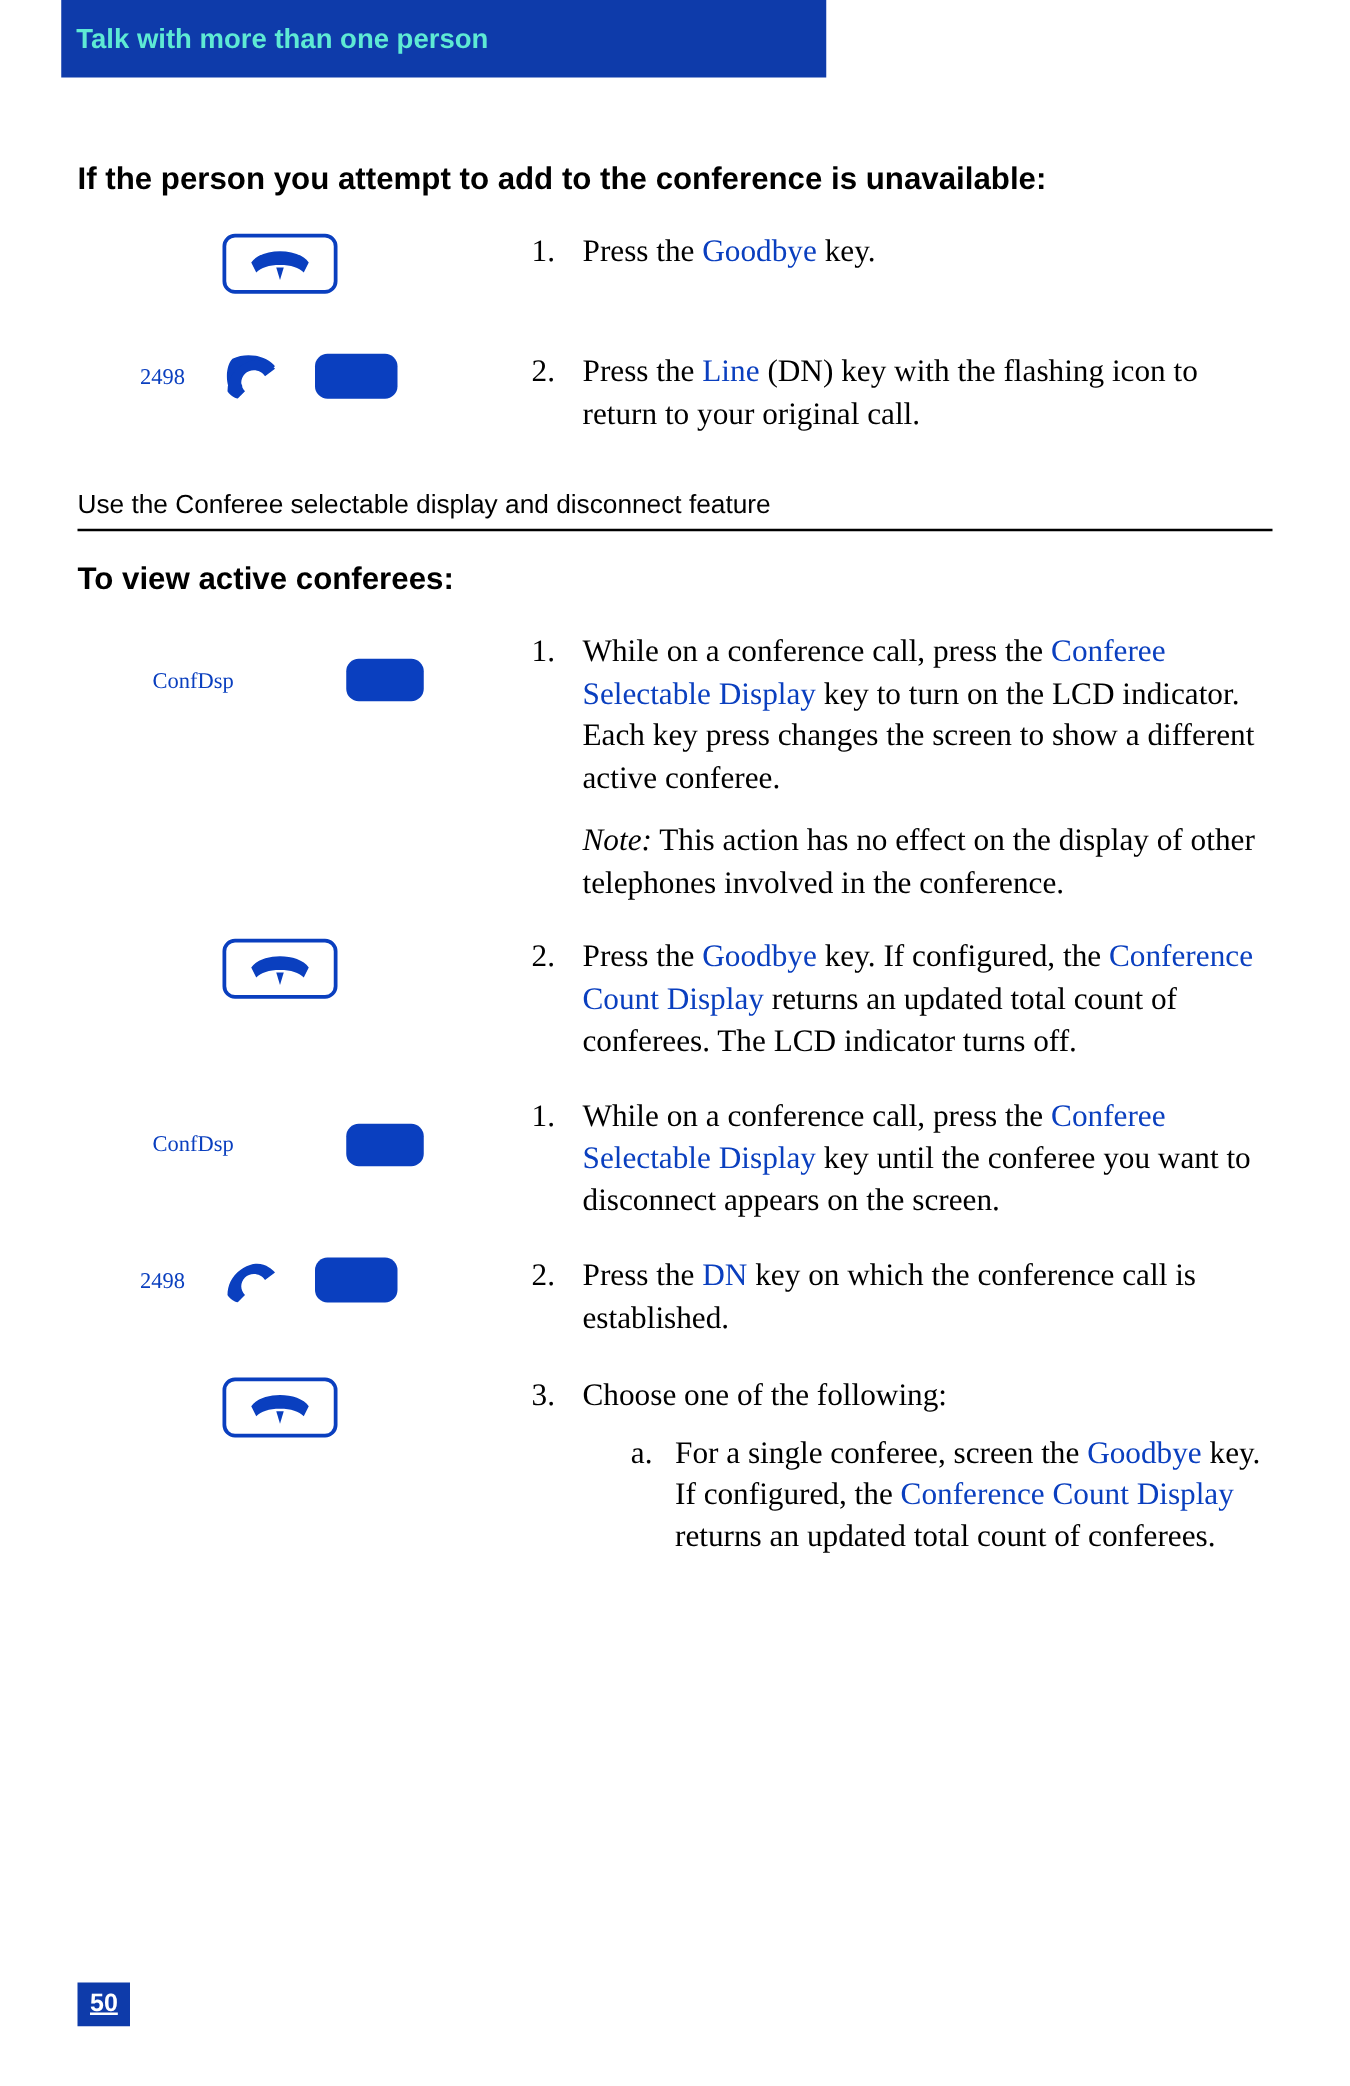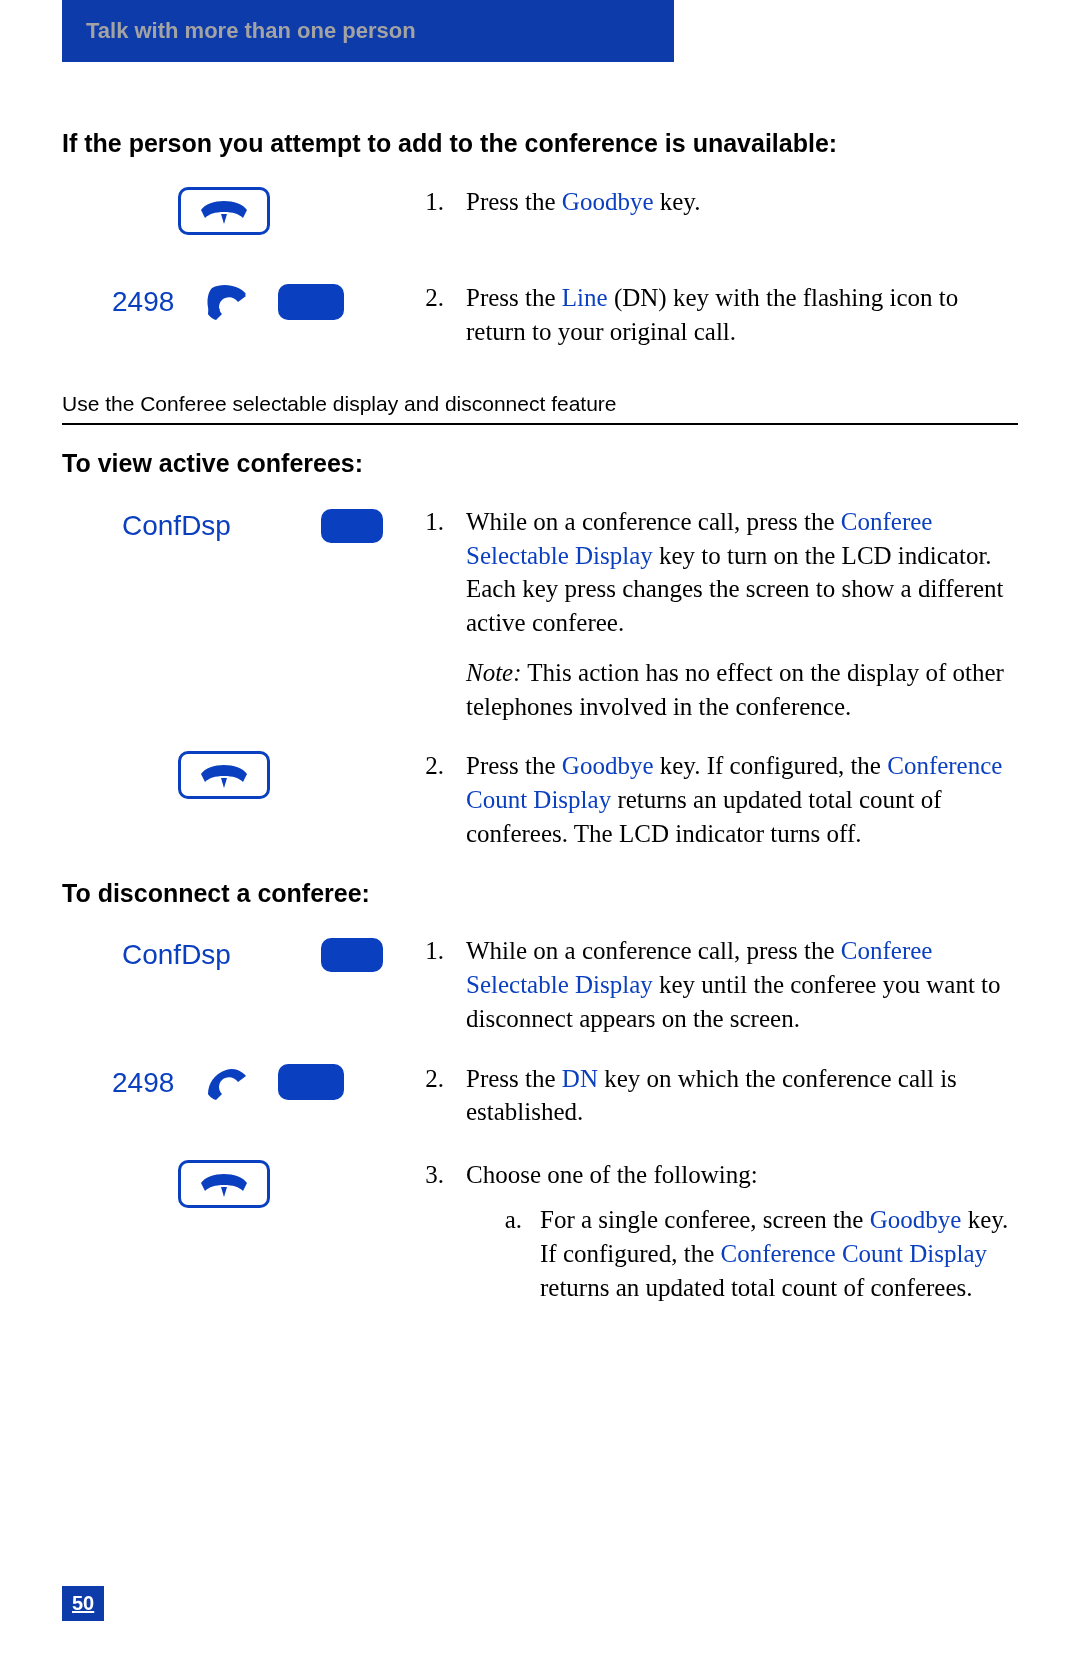--- a/index.html
+++ b/index.html
@@ -19,31 +19,31 @@
     color: var(--body-fg);
     font-size: 25px;
     line-height: 1.35;
     position: relative;
   }
 
   
   .header-tab {
     position: absolute;
     top: 0;
-    left: 62px;
+    left: 49px;
     width: 612px;
     height: 62px;
     background: var(--nortel-blue);
-    color: #a3a3a3;
+    color: #5eead4;
     font-family: Arial, Helvetica, sans-serif;
     font-weight: 700;
     font-size: 22px;
     display: flex;
     align-items: center;
-    padding-left: 24px;
+    padding-left: 12px;
   }
 
   .content {
     position: absolute;
     top: 127px;
     left: 62px;
     right: 62px;
   }
 
   h2.subhead {
@@ -83,21 +83,21 @@
     width: 360px;
     flex: 0 0 360px;
     display: flex;
     align-items: center;
     justify-content: flex-end;
     gap: 20px;
     padding-right: 36px;
     padding-top: 2px;
   }
   .row .graphic-col.center { justify-content: center; }
-  .row .graphic-col.softkey { justify-content: flex-start; padding-left: 60px; gap: 90px; }
+  .row .graphic-col.softkey { justify-content: flex-start; padding-left: 60px; gap: 90px; margin-top: 20px; }
   .row .graphic-col.dnrow   { justify-content: flex-start; padding-left: 50px; gap: 30px; }
 
   .row .text-col {
     flex: 1 1 auto;
   }
   .num {
     display: inline-block;
     width: 34px;
     text-align: right;
     padding-right: 12px;
@@ -129,22 +129,22 @@
   }
   .sub .letter {
     width: 28px;
     text-align: right;
     padding-right: 8px;
   }
 
   
   .label-blue {
     color: var(--brand-blue);
-    font-size: 28px;
-    font-family: Liberation Sans, sans-serif;
+    font-size: 18px;
+    font-family: Liberation Serif, serif;
   }
 
   
   
   .goodbye-key {
     width: 92px;
     height: 48px;
     border: 3px solid var(--brand-blue);
     border-radius: 10px;
     display: flex;
@@ -265,21 +265,20 @@
     <div class="text-col">
       <div class="step">
         <span class="num">2.</span>
         <span class="body">
           <span>Press the </span><span class="em-blue">Goodbye</span><span> key. If configured, the </span><span class="em-blue">Conference Count Display</span><span> returns an updated total count of conferees. The LCD indicator turns off.</span>
         </span>
       </div>
     </div>
   </div>
 
-  <h2 class="subhead" style="margin-top:10px">To disconnect a conferee:</h2>
 
   <div class="row">
     <div class="graphic-col softkey">
       <span class="label-blue">ConfDsp</span>
       <span class="softkey-btn"></span>
     </div>
     <div class="text-col">
       <div class="step">
         <span class="num">1.</span>
         <span class="body">

